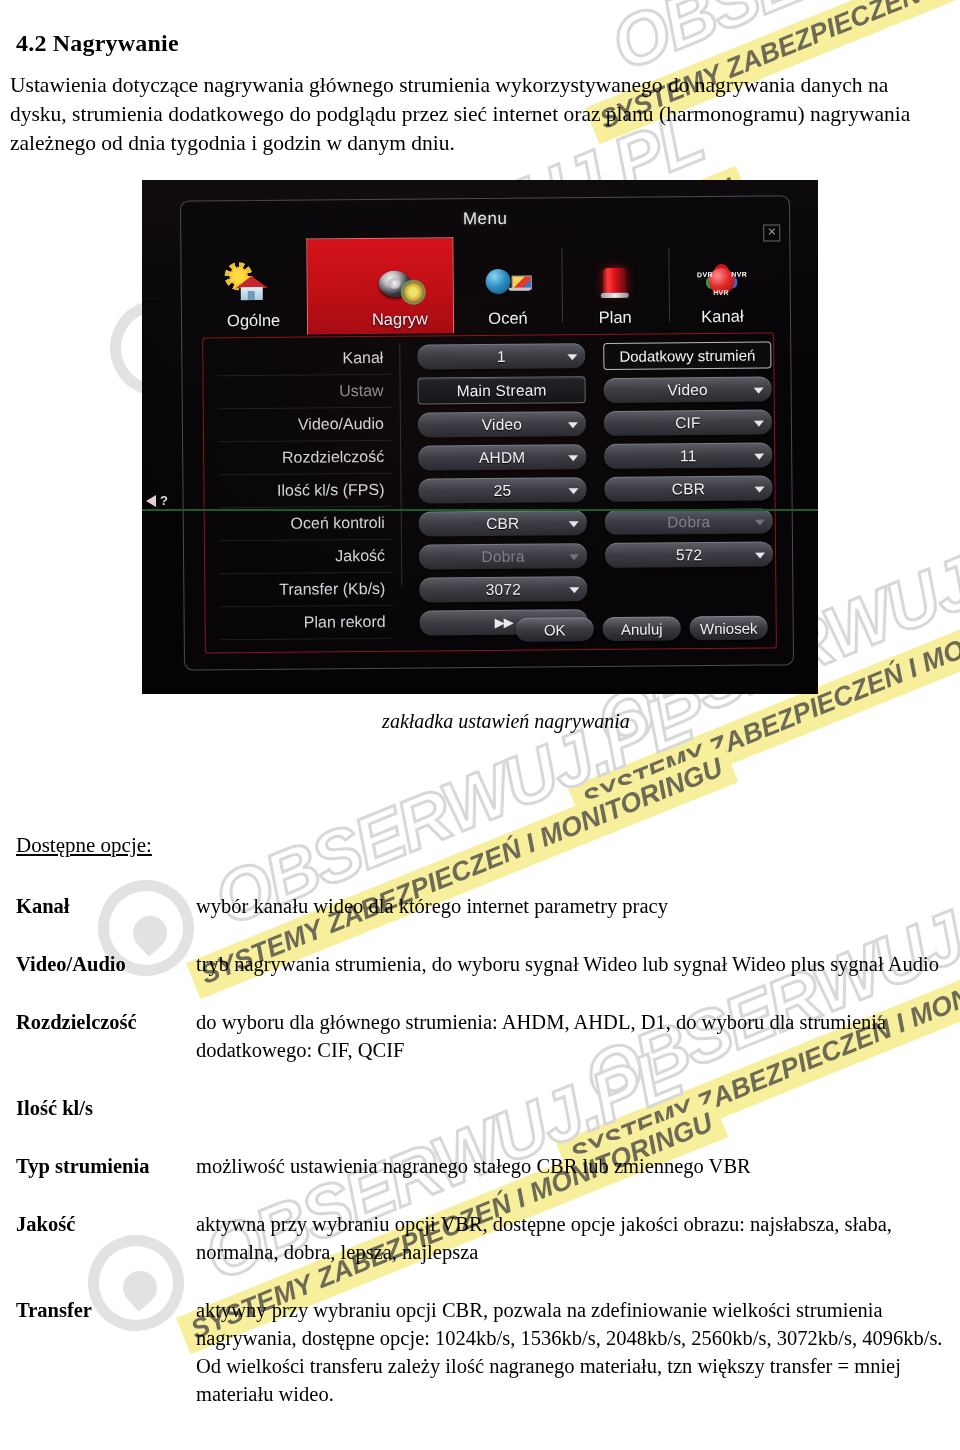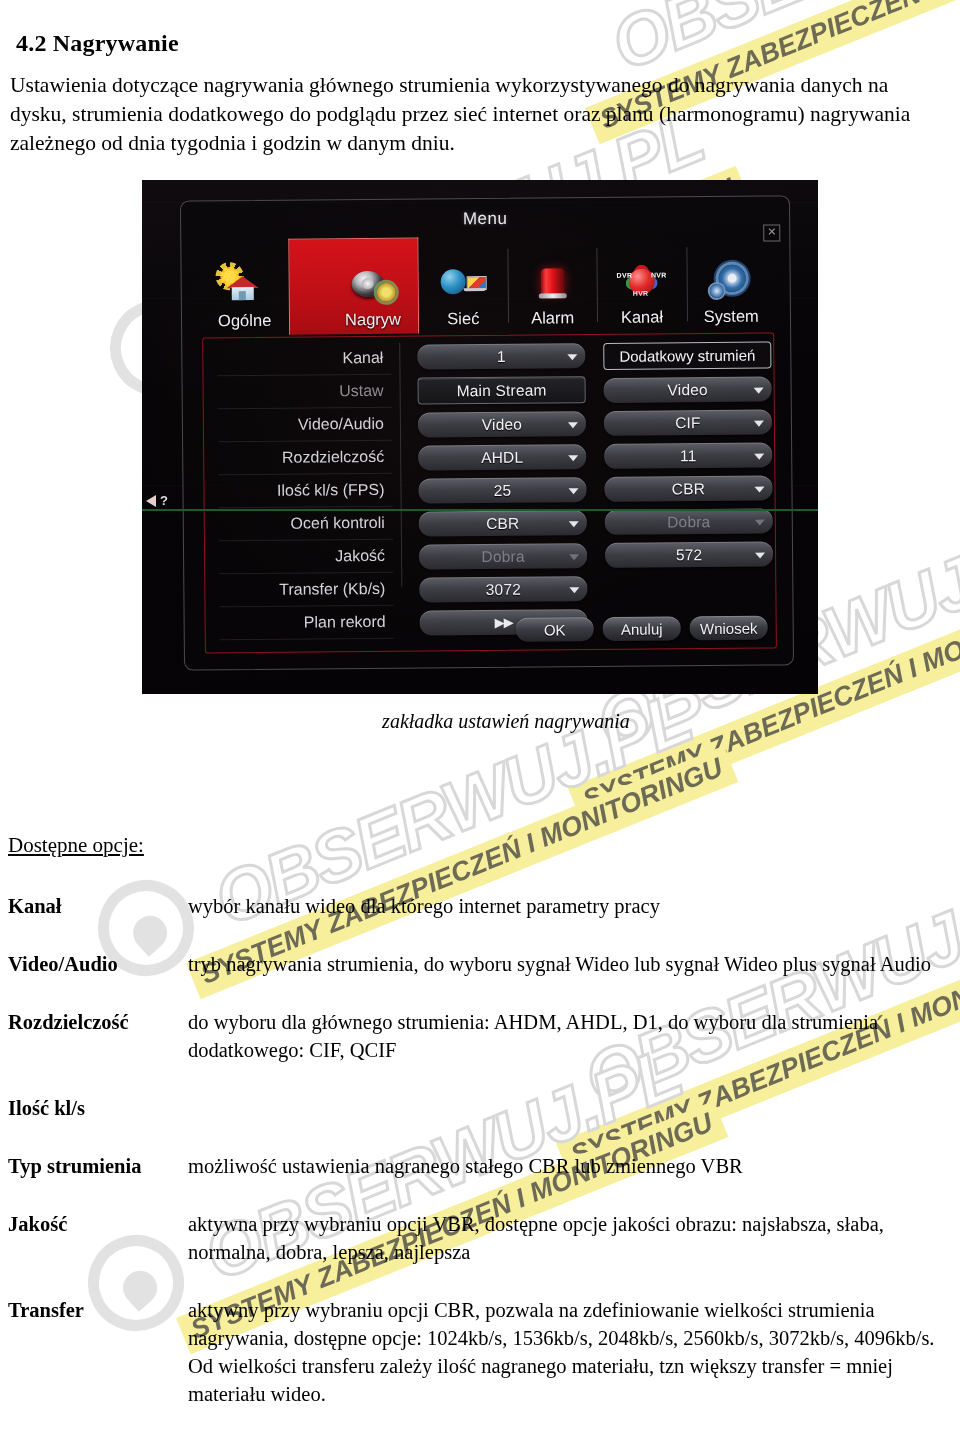--- a/index.html
+++ b/index.html
@@ -401,20 +401,21 @@
     font-style:italic;
     font-size:20px;
     margin:16px 0 0 12px;
     padding-left:40px;
   }
 
   
   .opts{
     margin-top:100px;
     padding:0 14px 0 8px;
+    margin-left:8px;
   }
   .opts-head{
     font-size:21px;
     text-decoration:underline;
     margin-bottom:34px;
   }
   .opt-row{
     display:flex;
     margin-bottom:30px;
   }
@@ -504,50 +505,43 @@
           </div>
 
           <div class="tab">
             <div class="tab-icon">
               <div class="ic-globe"></div>
               <div class="ic-lap">
                   <div class="scr"></div>
                   <div class="base"></div>
                 </div>
             </div>
-            <div class="tab-label">Sieć</div>
+            <div class="tab-label">Oceń</div>
           </div>
 
           <div class="tab">
             <div class="tab-icon">
               <div class="ic-alarm"></div>
             </div>
-            <div class="tab-label">Alarm</div>
+            <div class="tab-label">Plan</div>
           </div>
 
           <div class="tab">
             <div class="tab-icon">
               <div class="ic-arrow-r"></div>
               <div class="ic-arrow-g"></div>
               <div class="ic-arrow-b"></div>
               <div class="ic-kanal"></div>
               <div class="ic-kanal-t kt-dvr">DVR</div>
               <div class="ic-kanal-t kt-nvr">NVR</div>
               <div class="ic-kanal-t kt-hvr">HVR</div>
             </div>
             <div class="tab-label">Kanał</div>
           </div>
 
-          <div class="tab">
-            <div class="tab-icon">
-              <div class="ic-sysgear"></div>
-              <div class="ic-sysgear2"></div>
-            </div>
-            <div class="tab-label">System</div>
-          </div>
 
         </div>
 
         <div class="panel">
           <div class="panel-div"></div>
 
           <div class="labels">
             <div class="lbl">Kanał</div>
             <div class="lbl dim">Ustaw</div>
             <div class="lbl">Video/Audio</div>
@@ -565,21 +559,21 @@
               <span class="caret"></span>
             </div>
             <div class="dd flat">
               <span class="dd-text">Main Stream</span>
             </div>
             <div class="dd">
               <span class="dd-text">Video</span>
               <span class="caret"></span>
             </div>
             <div class="dd">
-              <span class="dd-text">AHDL</span>
+              <span class="dd-text">AHDM</span>
               <span class="caret"></span>
             </div>
             <div class="dd">
               <span class="dd-text">25</span>
               <span class="caret"></span>
             </div>
             <div class="dd">
               <span class="dd-text">CBR</span>
               <span class="caret"></span>
             </div>

